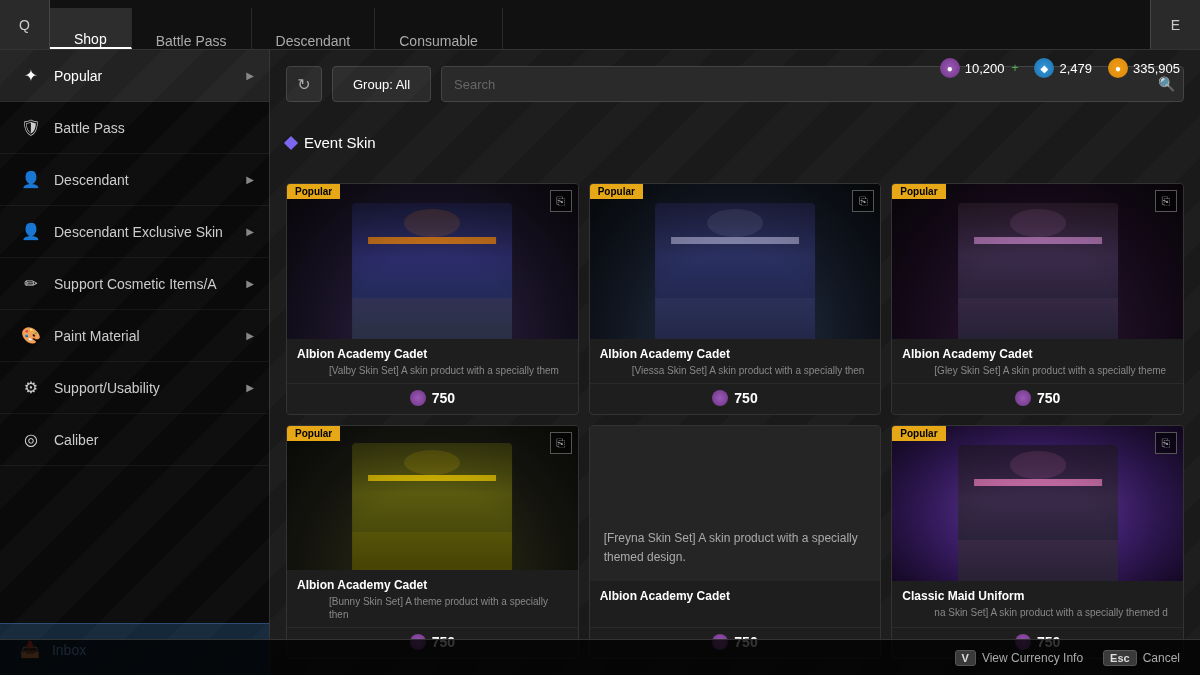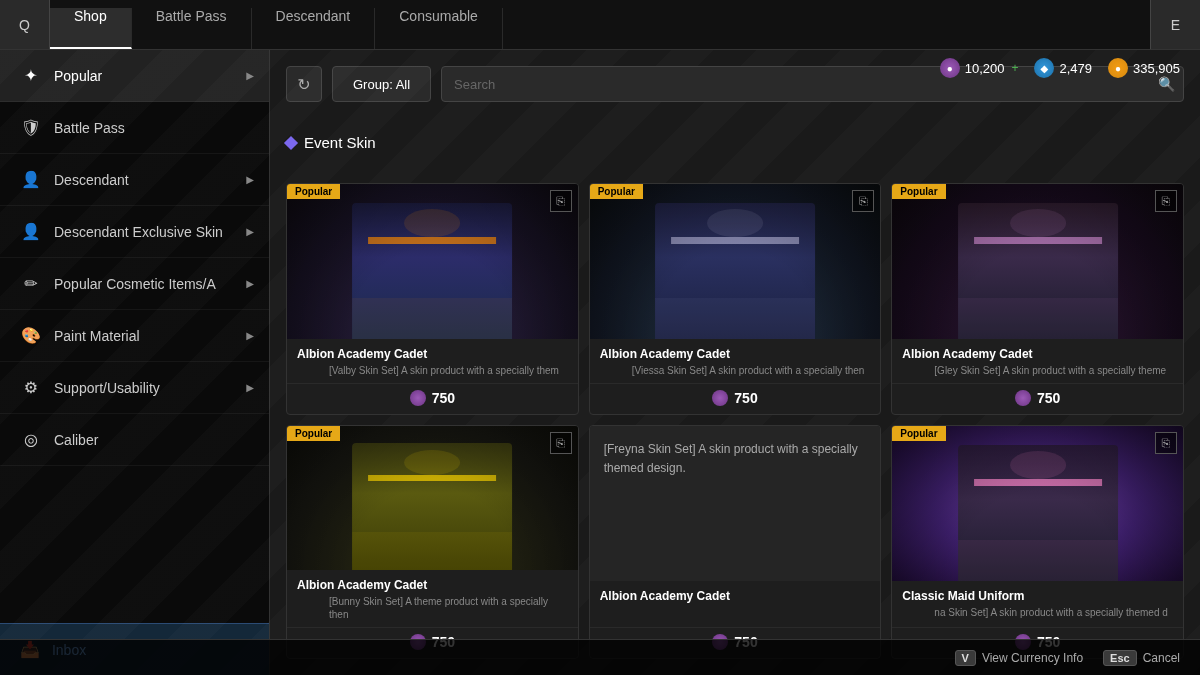--- a/index.html
+++ b/index.html
@@ -46,21 +46,21 @@
       justify-content: center;
       background: #2a2a2a;
       border-right: 1px solid #444;
       font-size: 14px;
       color: #ccc;
       cursor: pointer;
     }
 
     .nav-tab {
       display: flex;
-      align-items: flex-start;
+      align-items: flex-end;
       padding: 0 24px;
       font-size: 14px;
       color: #aaa;
       cursor: pointer;
       border-right: 1px solid #2a2a2a;
       white-space: nowrap;
       margin-top: 8px;
     }
 
     .nav-tab.active {
@@ -512,21 +512,21 @@
       <span>Descendant</span>
       <span class="s-arrow">▶</span>
     </div>
     <div class="sidebar-item">
       <div class="s-icon">👤</div>
       <span>Descendant Exclusive Skin</span>
       <span class="s-arrow">▶</span>
     </div>
     <div class="sidebar-item">
       <div class="s-icon">✏</div>
-      <span>Popular Cosmetic Items/A</span>
+      <span>Support Cosmetic Items/A</span>
       <span class="s-arrow">▶</span>
     </div>
     <div class="sidebar-item">
       <div class="s-icon">🎨</div>
       <span>Paint Material</span>
       <span class="s-arrow">▶</span>
     </div>
     <div class="sidebar-item">
       <div class="s-icon">⚙</div>
       <span>Support/Usability</span>
@@ -654,21 +654,21 @@
       <div class="item-desc">[Bunny Skin Set] A theme product with a specially then</div>
     </div>
     <div class="item-price">
       <div class="price-icon"></div>
       <span>750</span>
     </div>
   </div>
         <div class="item-card no-image">
     <div class="item-thumb">
 
-      <div style="width: 100%; height: 100%; padding: 14px; display: flex; align-items: flex-start; background: #252525;">
+      <div style="width: 100%; height: 100%; padding: 14px; display: flex; align-items: flex-end; background: #252525;">
         <span style="font-size: 12px; color: #aaa; line-height: 1.6;">[Freyna Skin Set] A skin product with a specially themed design.</span>
       </div>
 
     </div>
     <div class="item-info">
       <div class="item-name">Albion Academy Cadet</div>
       <div class="item-desc"></div>
     </div>
     <div class="item-price">
       <div class="price-icon"></div>

